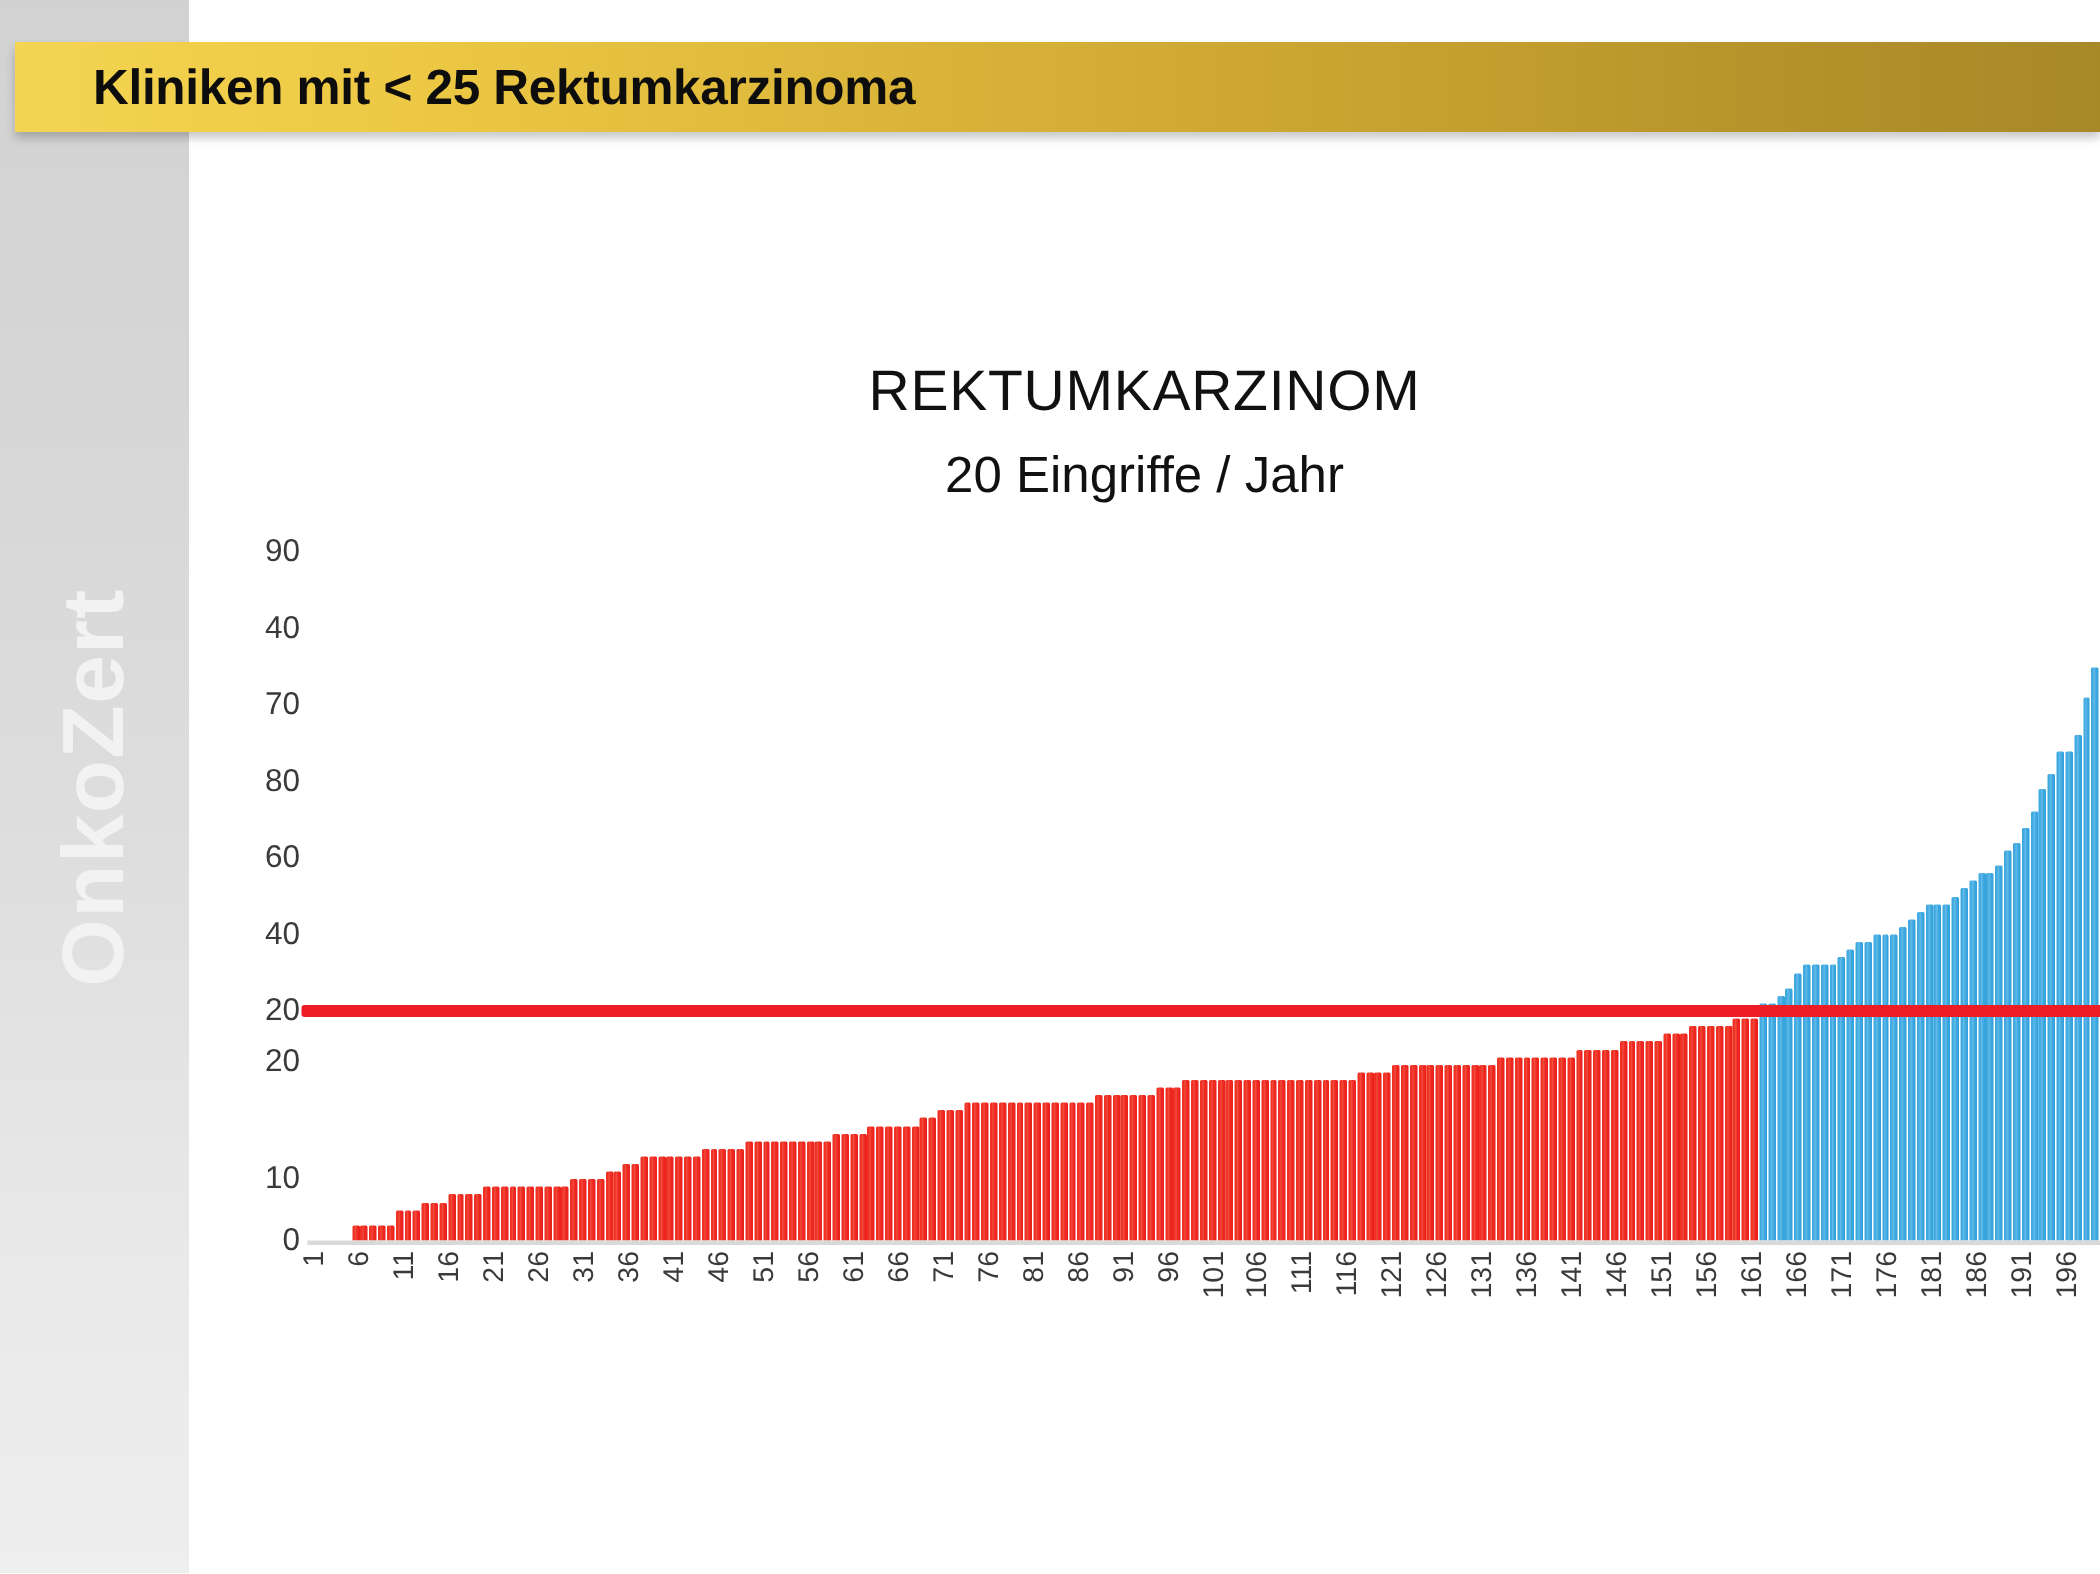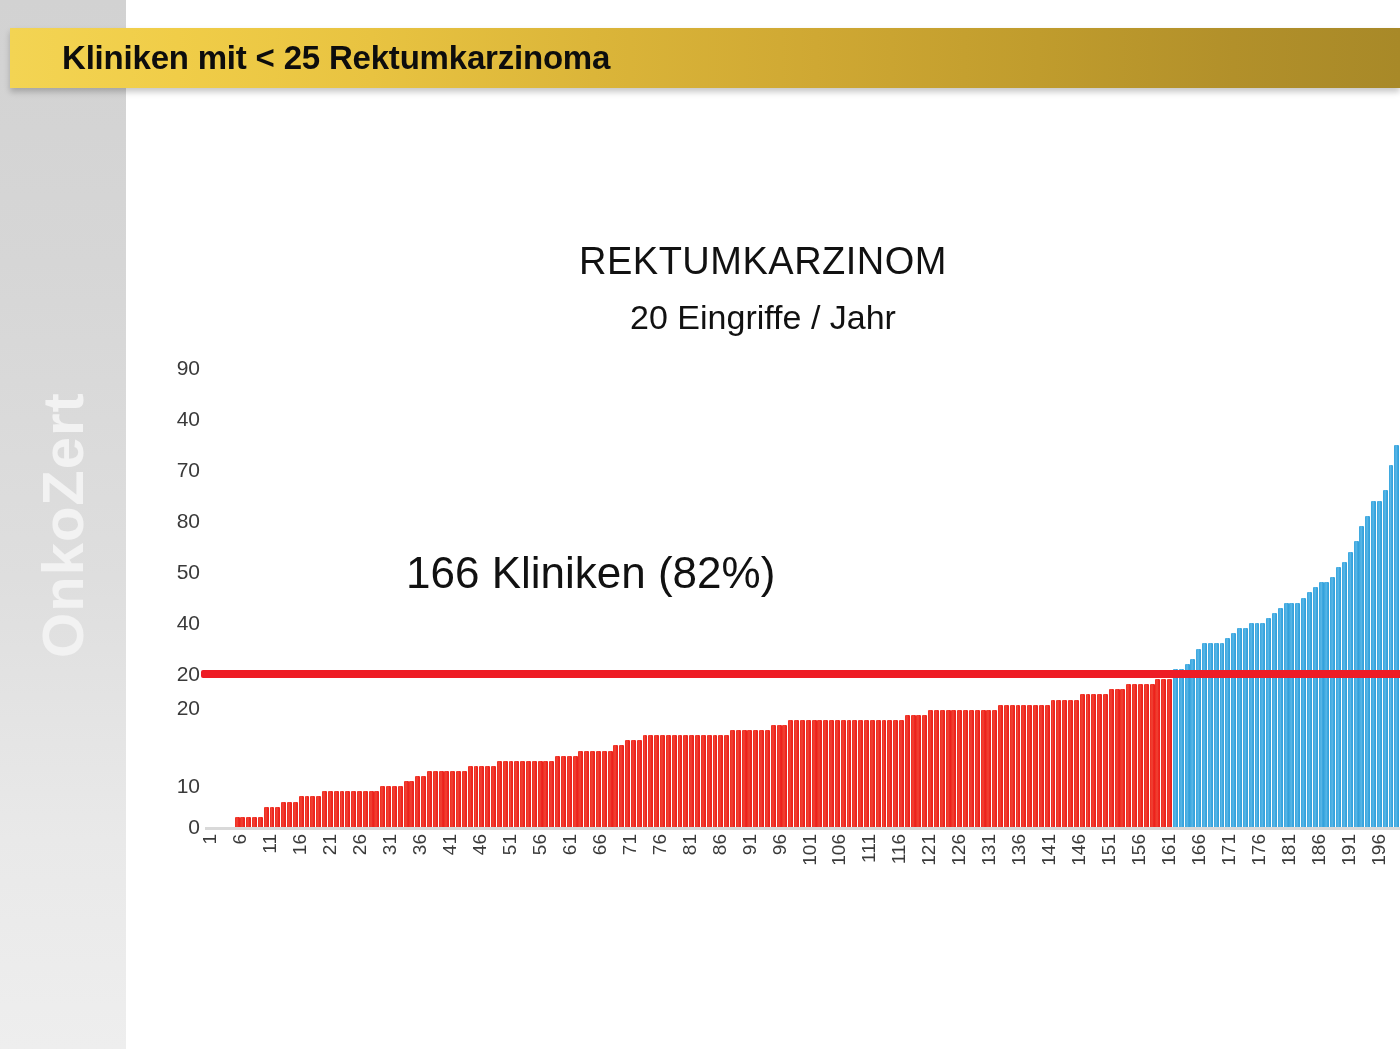--- a/index.html
+++ b/index.html
@@ -210,28 +210,27 @@
 </div>
 
 <div id="title-banner">
   <div id="title-text">Kliniken mit &lt; 25 Rektumkarzinoma</div>
 </div>
 
 <div id="chart-area">
 
   <div id="chart-title">REKTUMKARZINOM</div>
   <div id="chart-subtitle">20 Eingriffe / Jahr</div>
-  <div id="annotation">166 Kliniken (82%)</div>
 
   <div id="yaxis-wrap">
       <div class="ytick" style="top: 0px;">90</div>
       <div class="ytick" style="top: 51px;">40</div>
       <div class="ytick" style="top: 102px;">70</div>
       <div class="ytick" style="top: 153px;">80</div>
-      <div class="ytick" style="top: 204px;">50</div>
+      <div class="ytick" style="top: 204px;">60</div>
       <div class="ytick" style="top: 255px;">40</div>
       <div class="ytick" style="top: 306px;">20</div>
       <div class="ytick" style="top: 340px;">20</div>
       <div class="ytick" style="top: 418px;">10</div>
       <div class="ytick" style="top: 459px;">0</div>
     </div>
 
   <div id="plot">
     <div id="bars">
         <div class="bar red">

